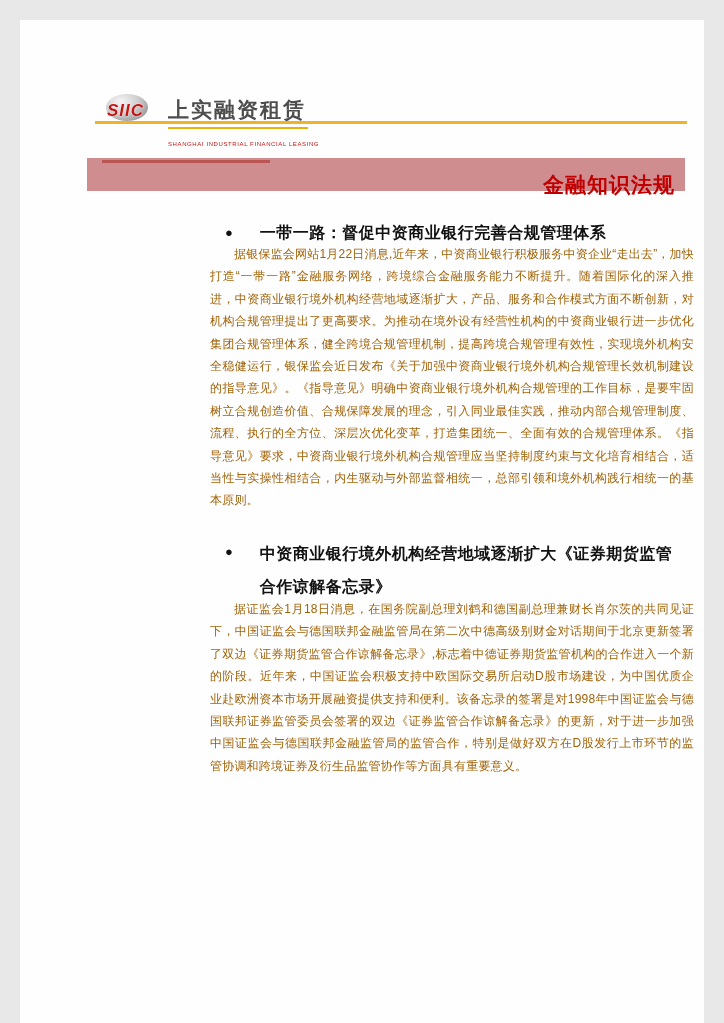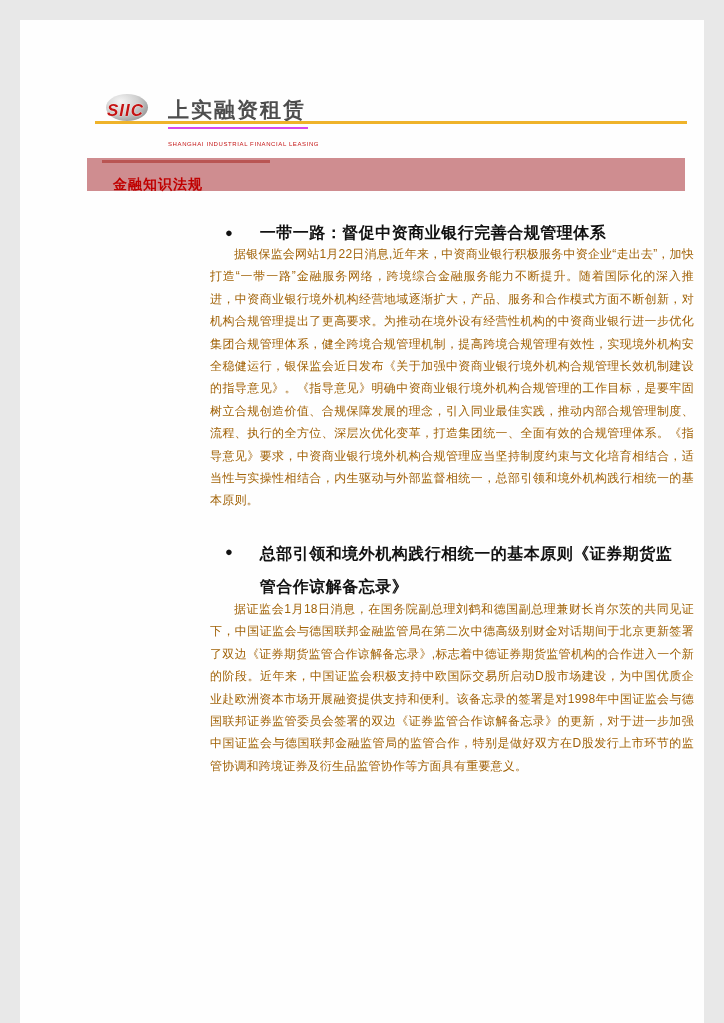--- a/index.html
+++ b/index.html
@@ -26,21 +26,21 @@
     font-style:italic; font-weight:bold;
     font-size:17px; letter-spacing:1px;
     color:var(--logo-red, #c41414);
     text-shadow:0 0 1px #fff, 0 0 1px #fff;
   }
   .logo-names { position:absolute; left:52px; top:2px; }
   .logo-cn {
     display:inline-block;
     font-size:21px; font-weight:bold; letter-spacing:2px;
     color:#4d4d4d;
-    border-bottom:2px solid #d946ef;
+    border-bottom:2px solid #eab308;
     padding:0 2px 3px 0;
     white-space:nowrap;
   }
   .logo-en {
     margin-top:2px;
     font-size:6px; letter-spacing:0.6px;
     color:var(--logo-red, #c41414);
     white-space:nowrap;
   }
 
@@ -57,22 +57,23 @@
     background:var(--banner-pink, #cf8d90);
   }
   .banner-accent {
     position:absolute; left:5px; top:-8px;
     width:168px; height:3px;
     background:var(--banner-line, #b95553);
   }
   .banner-title {
     padding-left:16px;
     line-height:33px;
-    font-size:14px; font-weight:bold; letter-spacing:1px;
+    font-size:21px; font-weight:bold; letter-spacing:1px;
     color:var(--banner-text, #c00000);
+    text-align:right;
   }
 
   
   .article-heading {
     position:absolute;
     display:flex; align-items:flex-start;
     color:#111;
   }
   .bullet {
     flex:0 0 auto;
@@ -132,19 +133,19 @@
   </div>
 
   <div class="article-heading h-single" id="heading-1">
     <span class="bullet">●</span>
     <span class="heading-text">一带一路：督促中资商业银行完善合规管理体系</span>
   </div>
   <div class="article-body" id="body-1">据银保监会网站1月22日消息,近年来，中资商业银行积极服务中资企业“走出去”，加快打造“一带一路”金融服务网络，跨境综合金融服务能力不断提升。随着国际化的深入推进，中资商业银行境外机构经营地域逐渐扩大，产品、服务和合作模式方面不断创新，对机构合规管理提出了更高要求。为推动在境外设有经营性机构的中资商业银行进一步优化集团合规管理体系，健全跨境合规管理机制，提高跨境合规管理有效性，实现境外机构安全稳健运行，银保监会近日发布《关于加强中资商业银行境外机构合规管理长效机制建设的指导意见》。《指导意见》明确中资商业银行境外机构合规管理的工作目标，是要牢固树立合规创造价值、合规保障发展的理念，引入同业最佳实践，推动内部合规管理制度、流程、执行的全方位、深层次优化变革，打造集团统一、全面有效的合规管理体系。《指导意见》要求，中资商业银行境外机构合规管理应当坚持制度约束与文化培育相结合，适当性与实操性相结合，内生驱动与外部监督相统一，总部引领和境外机构践行相统一的基本原则。</div>
 
   <div class="article-heading h-multi" id="heading-2">
     <span class="bullet">●</span>
-    <span class="heading-text">总部引领和境外机构践行相统一的基本原则《证券期货监管合作谅解备忘录》</span>
+    <span class="heading-text">中资商业银行境外机构经营地域逐渐扩大《证券期货监管合作谅解备忘录》</span>
   </div>
   <div class="article-body" id="body-2">据证监会1月18日消息，在国务院副总理刘鹤和德国副总理兼财长肖尔茨的共同见证下，中国证监会与德国联邦金融监管局在第二次中德高级别财金对话期间于北京更新签署了双边《证券期货监管合作谅解备忘录》,标志着中德证券期货监管机构的合作进入一个新的阶段。近年来，中国证监会积极支持中欧国际交易所启动D股市场建设，为中国优质企业赴欧洲资本市场开展融资提供支持和便利。该备忘录的签署是对1998年中国证监会与德国联邦证券监管委员会签署的双边《证券监管合作谅解备忘录》的更新，对于进一步加强中国证监会与德国联邦金融监管局的监管合作，特别是做好双方在D股发行上市环节的监管协调和跨境证券及衍生品监管协作等方面具有重要意义。</div>
 
   <div class="footer">17 / 20</div>
 
 </div>
 
 </body></html>

